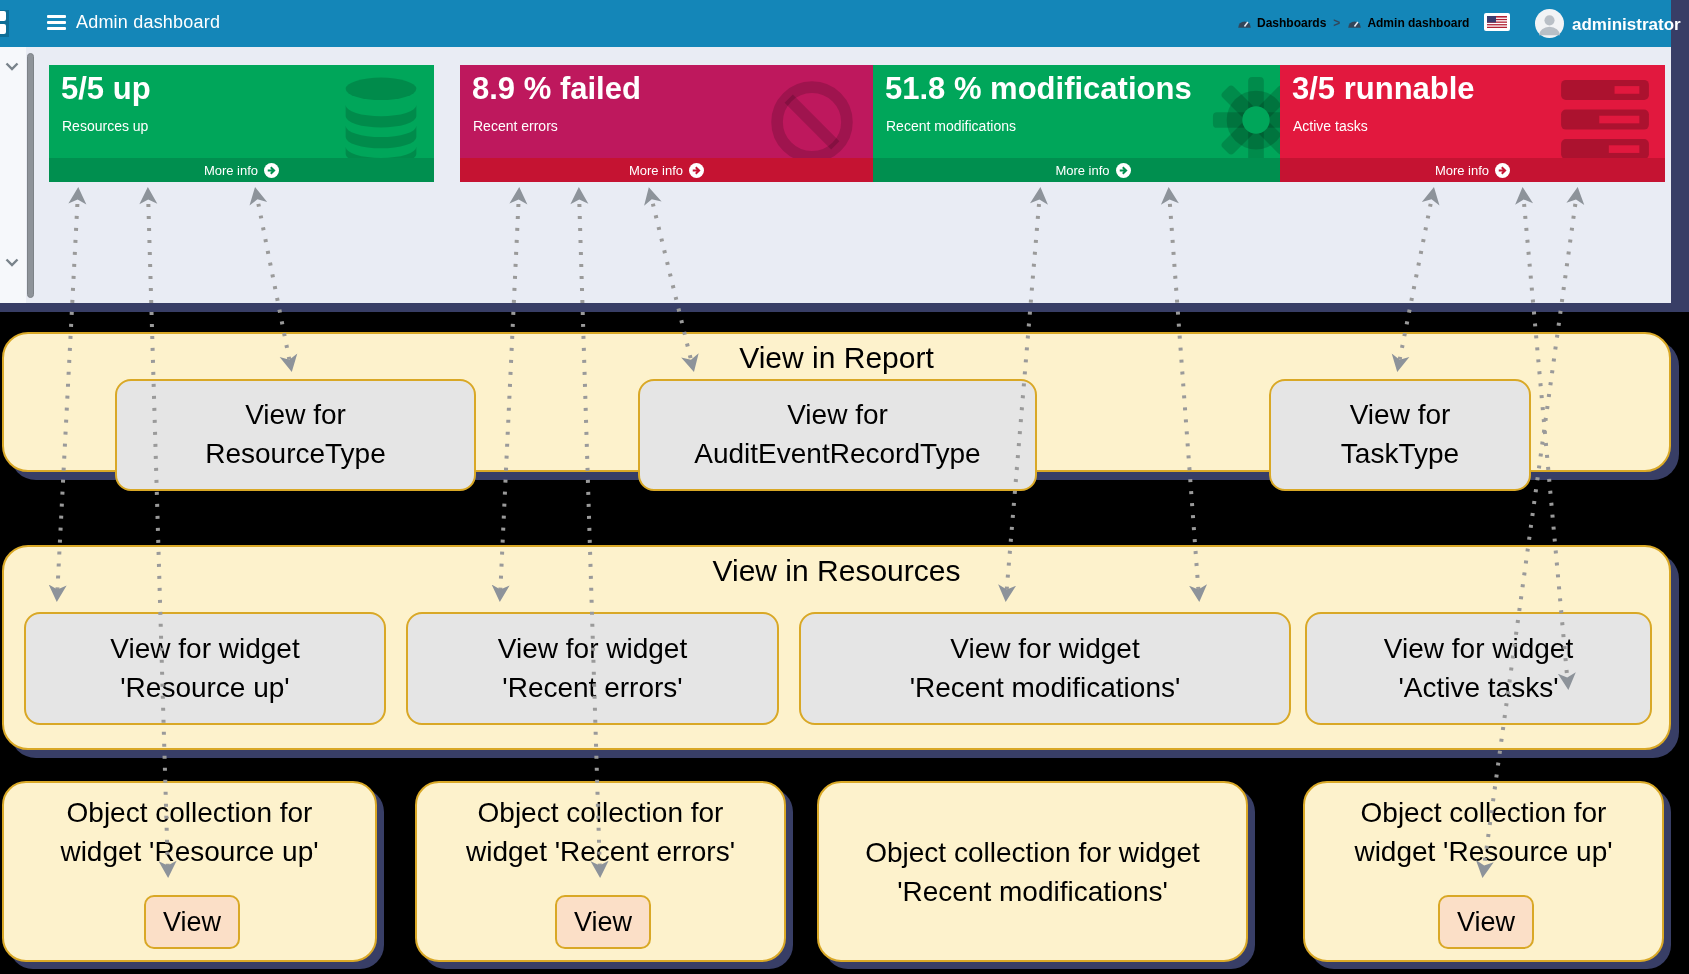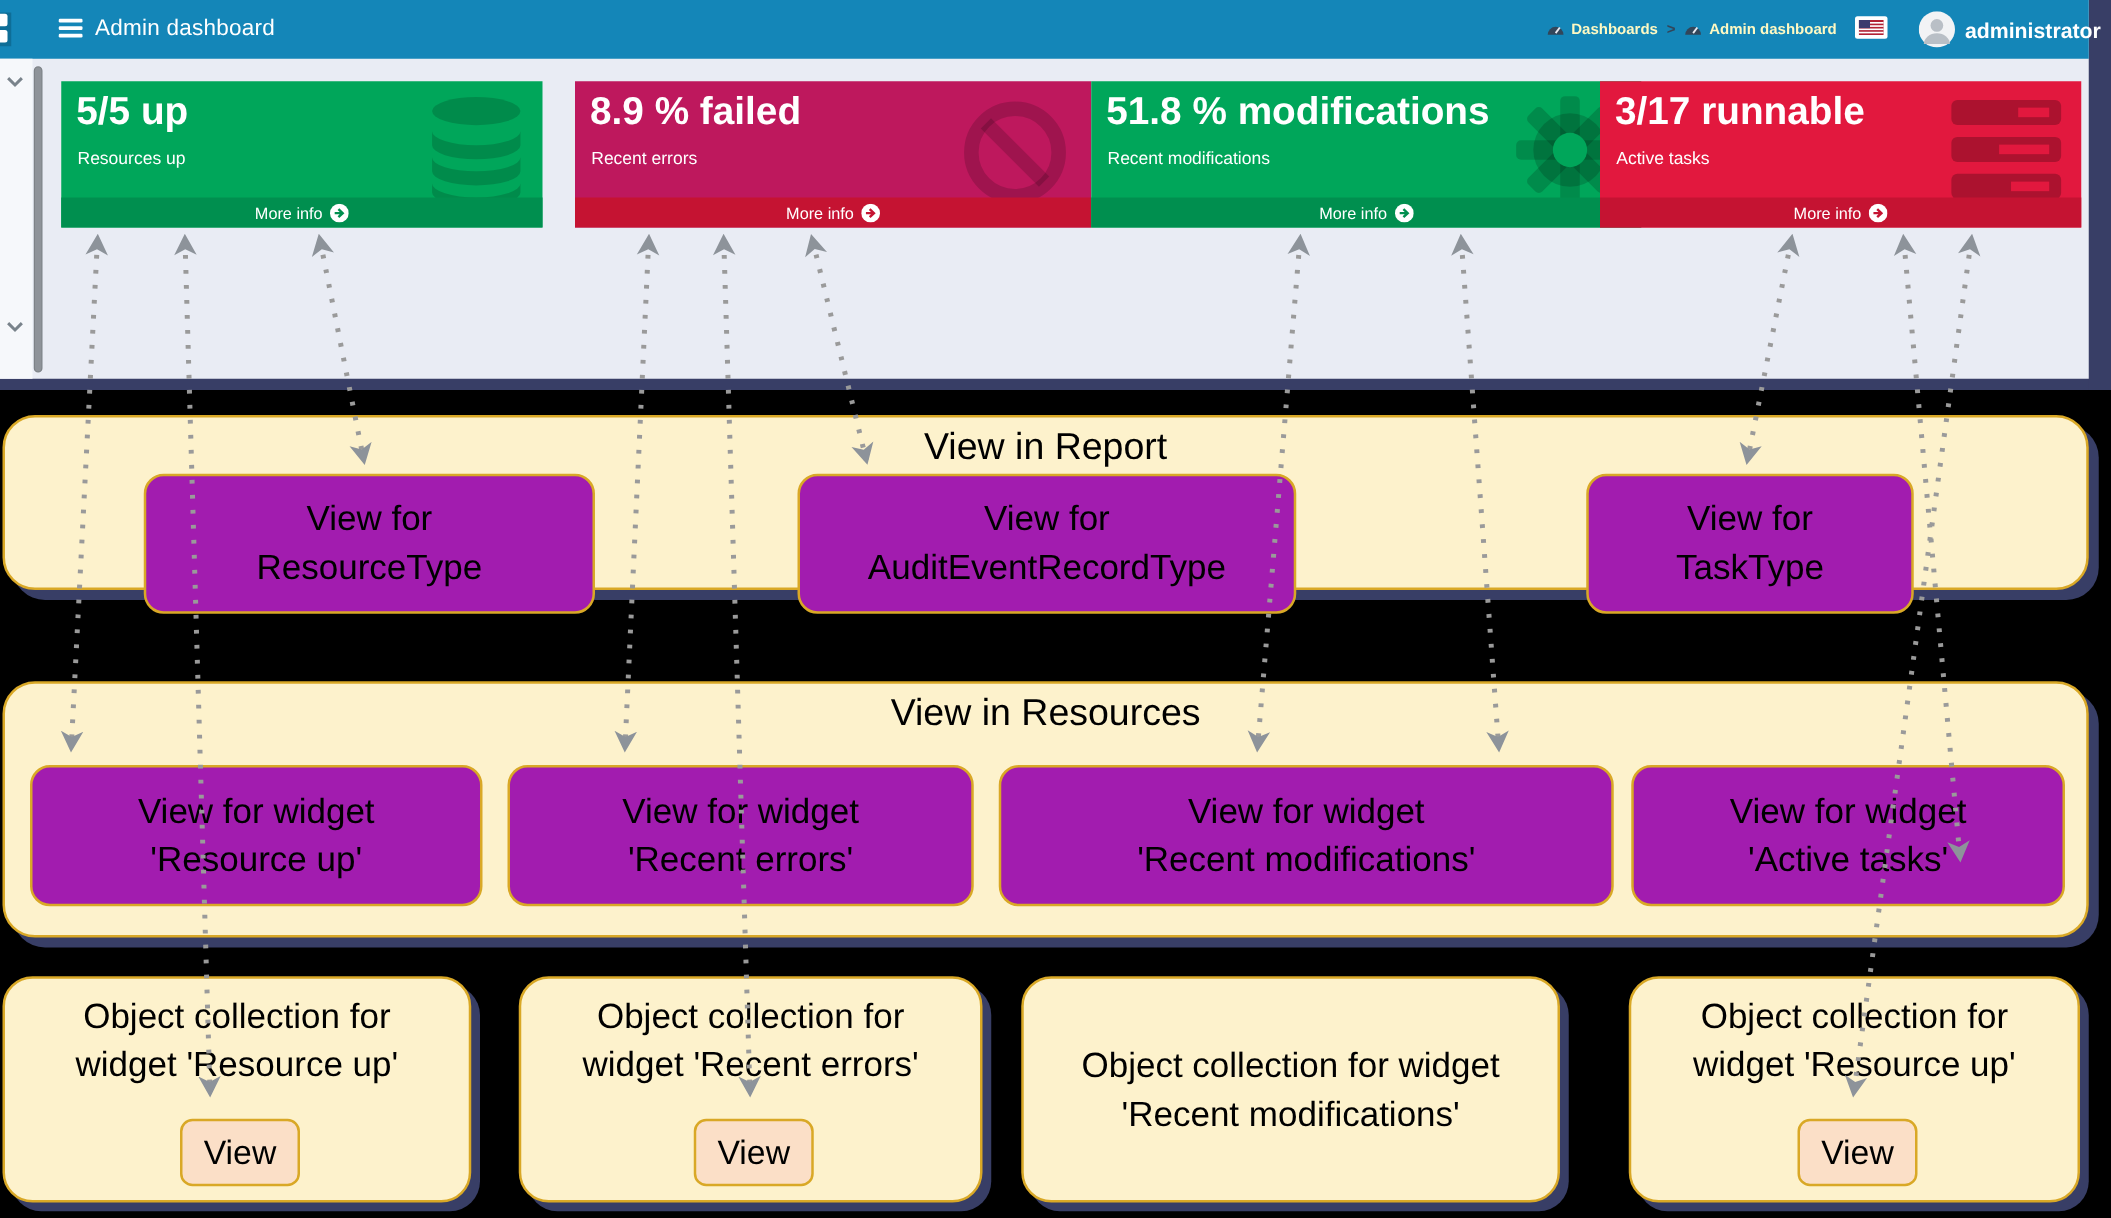--- a/index.html
+++ b/index.html
@@ -13,21 +13,21 @@
 
   #topbar { position:absolute; left:0; top:0; right:0; height:47px; background:#1486b8; }
   .logo-frag { position:absolute; left:0; top:10px; width:9px; height:27px; background:#0e6e97; }
   .logo-frag .b { position:absolute; left:-2px; width:8px; height:10px; background:#fff; border-radius:2px; }
   .hamburger { position:absolute; left:47px; top:15px; width:22px; height:17px; cursor:pointer; }
   .hamburger span { display:block; width:19px; height:2.5px; background:#fff; margin:0 0 3.5px 0; border-radius:1px; }
   .page-title { position:absolute; left:76px; top:12px; color:#fff; font-size:18px; font-weight:400; letter-spacing:.2px; }
 
   .breadcrumb { position:absolute; left:1237px; top:16px; display:flex; align-items:center; gap:7px;
     color:#32465a; font-size:12px; font-weight:700; }
-  .breadcrumb a { color:#fef9c3; text-decoration:none; display:flex; align-items:center; gap:5px; }
+  .breadcrumb a { color:#000000; text-decoration:none; display:flex; align-items:center; gap:5px; }
   .crumb-sep { font-weight:700; }
 
   .flag-wrap { position:absolute; left:1484px; top:13px; width:26px; height:18px; background:#fff;
     border-radius:2px; display:flex; align-items:center; justify-content:center; cursor:pointer; }
   .avatar { position:absolute; left:1535px; top:9px; width:29px; height:29px; }
   .username { position:absolute; left:1572px; top:15px; color:#fff; font-size:17px; font-weight:700; }
 
   
   .left-rail { position:absolute; left:0; top:47px; width:26px; bottom:0; background:#f6f8fb; }
   .rail-chevron { position:absolute; left:5px; cursor:pointer; }
@@ -39,21 +39,21 @@
   .ib-head { position:absolute; left:12px; top:6px; font-size:31px; font-weight:700; white-space:nowrap; }
   .ib-sub  { position:absolute; left:13px; top:53px; font-size:14px; font-weight:400; }
   .ib-icon { position:absolute; right:14px; top:11px; }
   .ib-footer { position:absolute; left:0; right:0; bottom:0; height:24px; display:flex; gap:6px;
     align-items:center; justify-content:center; font-size:13px; color:#fff; text-decoration:none; cursor:pointer;margin-top:24px; }
 
   
   .panel { position:absolute; background:#fdf2cc; border:2px solid #d9a826; border-radius:26px;
     box-shadow:8px 8px 0 #383e66; }
   .panel-title { position:absolute; left:0; right:0; top:7px; text-align:center; font-size:30px; color:#000; }
-  .node { position:absolute; background:#a21caf; border:2px solid #d9a826; border-radius:16px;
+  .node { position:absolute; background:#e5e5e5; border:2px solid #d9a826; border-radius:16px;
     display:flex; align-items:center; justify-content:center; text-align:center;
     font-size:28px; line-height:1.38; color:#000; }
   .prelines { white-space:pre-line; }
 
   .colbox { position:absolute; top:781px; height:181px; background:#fdf2cc; border:2px solid #d9a826;
     border-radius:24px; box-shadow:7px 7px 0 #383e66; }
   .colbox .lbl { position:absolute; left:0; right:0; top:10px; text-align:center; font-size:28px;
     line-height:1.4; color:#000; }
   .colbox.center .lbl { top:50%; transform:translateY(-50%); }
   .view-btn { position:absolute; top:112px; width:96px; height:54px; background:#fbdfc7;
@@ -197,21 +197,21 @@
       <a href="#" class="ib-footer" style="background:#008f4f">
         <span>More info</span>
         <svg width="15" height="15" viewBox="0 0 16 16">
             <circle cx="8" cy="8" r="8" fill="#fff"></circle>
             <path d="M4 8 h6 M7.2 4.6 L10.8 8 L7.2 11.4" stroke="#008f4f" stroke-width="2.1" fill="none"></path>
           </svg>
       </a>
     </div>
 
     <div class="infobox" style="left:1280px;width:385px;background:#e2183e">
-      <div class="ib-head">3/17 runnable</div>
+      <div class="ib-head">3/5 runnable</div>
       <div class="ib-sub">Active tasks</div>
       <div class="ib-icon" style="top:13px;right:14px">
         <svg width="92" height="84" viewBox="0 0 96 88">
           <g fill="rgba(0,0,0,0.24)">
             <rect x="2" y="2" width="92" height="21" rx="5"></rect>
             <rect x="2" y="33" width="92" height="21" rx="5"></rect>
             <rect x="2" y="64" width="92" height="21" rx="5"></rect>
           </g>
           <g fill="#e2183e">
             <rect x="58" y="8.5" width="26" height="8"></rect>

